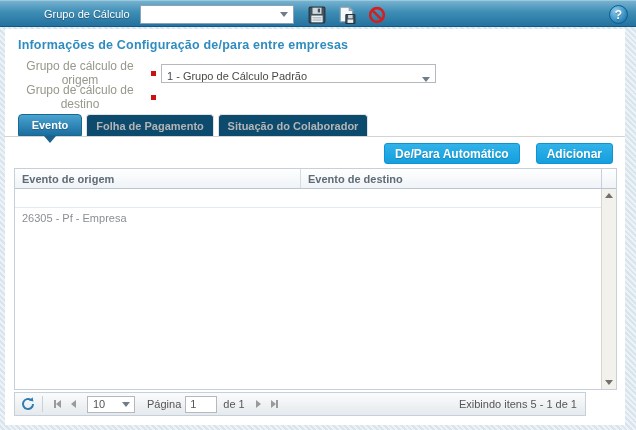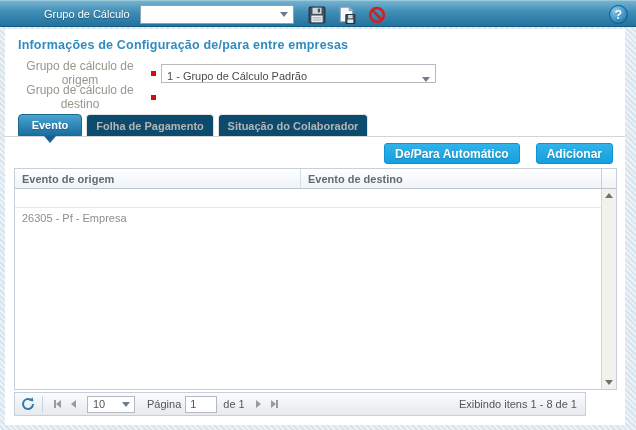--- a/index.html
+++ b/index.html
@@ -225,16 +225,16 @@
     <span class="pg-label">Página</span>
     <input class="pg-input" value="1" style="">
     <span class="pg-of">de 1</span>
     <span class="pg-btn">
         <span class="tri-r"></span>
       </span>
     <span class="pg-btn">
         <span class="tri-r"></span>
         <span class="bar-v"></span>
       </span>
-    <span class="pg-status">Exibindo itens 1 - 8 de 1</span>
+    <span class="pg-status">Exibindo itens 5 - 1 de 1</span>
   </div>
 
 </div>
 
 </body></html>

